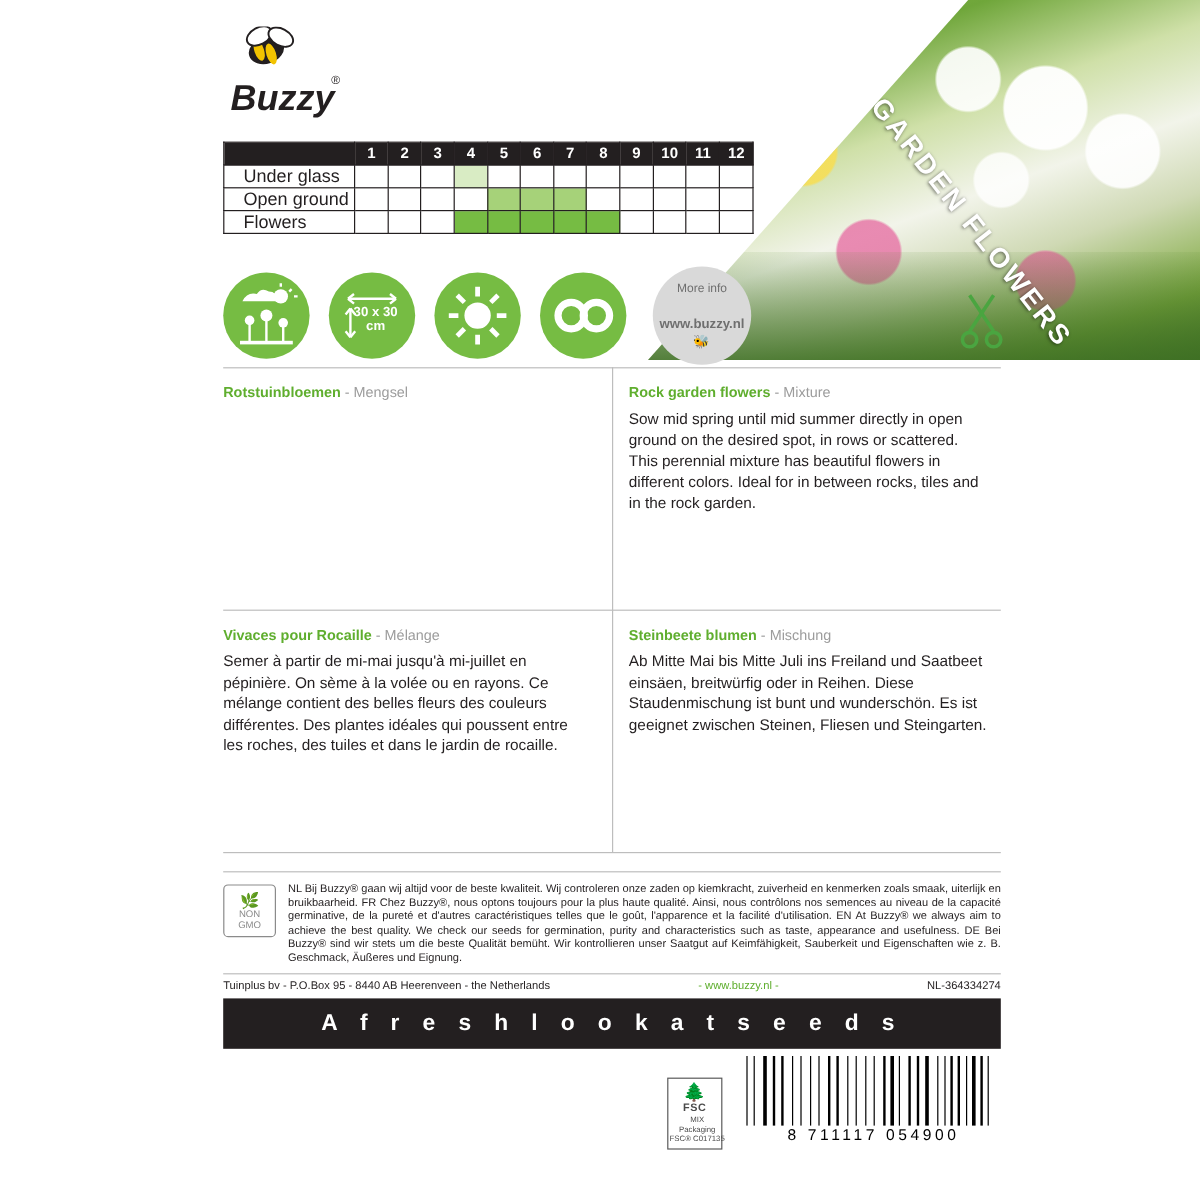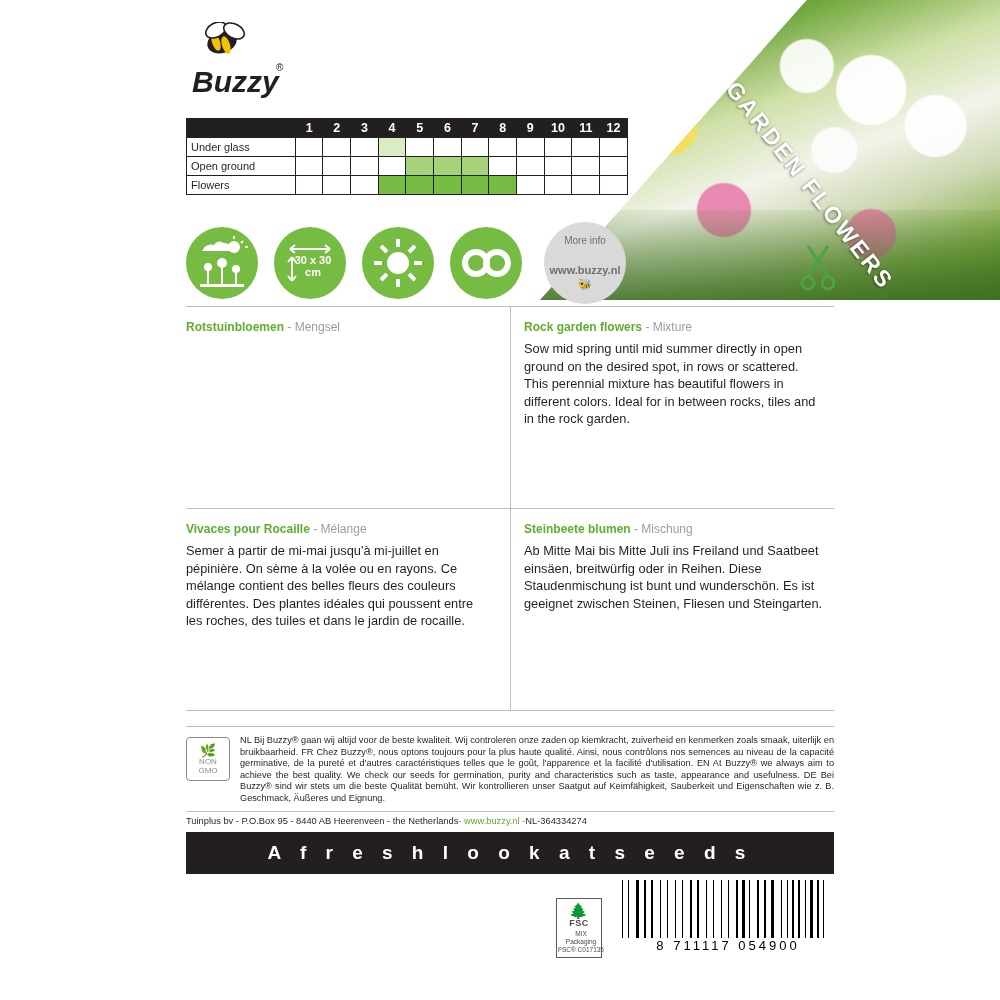--- a/index.html
+++ b/index.html
@@ -96,23 +96,23 @@
     width:28px;
     font-size:12.5px;
   }
   .sow-table thead th.corner {
     background:#231f20;
     border:1px solid #231f20;
     width:110px;
   }
   .sow-table td.rowlabel {
     text-align:left;
-    padding-left:4px;
+    padding-left:16px;
     width:110px;
-    font-size:11px;
+    font-size:15px;
     background:#fff;
   }
   .cell-on { background:#76bc43; }
   .cell-mid { background:#a6d279; }
   .cell-light { background:#d9ecc4; }
   .cell-off { background:#ffffff; }
 
   
   .icons {
     position:absolute; left:186px; top:222px;
@@ -191,21 +191,21 @@
     display:flex; flex-direction:column; align-items:center; justify-content:center;
     font-size:8px; line-height:9px; text-align:center;
     margin-top:2px;
   }
   .nongmo .leaf { font-size:13px; line-height:13px; }
   .legal-text {
     font-size:9.2px; line-height:11.6px; color:#231f20; text-align:justify;
   }
   .legal-rule-bot { height:1px; background:#bdbdbd; margin-top:6px; }
   .addr-row {
-    display:flex; justify-content:flex-start;
+    display:flex; justify-content:space-between;
     font-size:9.3px; color:#231f20; padding-top:4px;
   }
   .addr-row .mid { color:#5fae2e; }
 
   .black-bar {
     position:absolute; left:186px; top:832px;
     width:648px; height:42px;
     background:#231f20;
     color:#ffffff;
     display:flex; align-items:center; justify-content:center;

